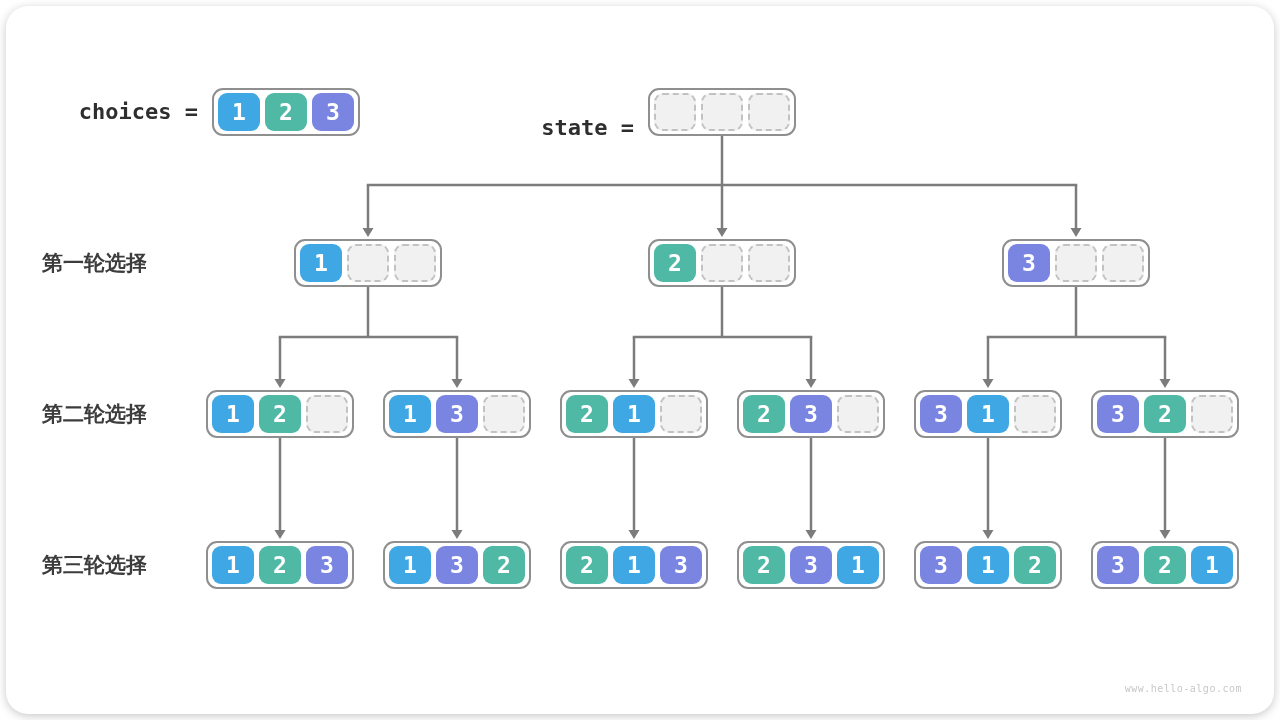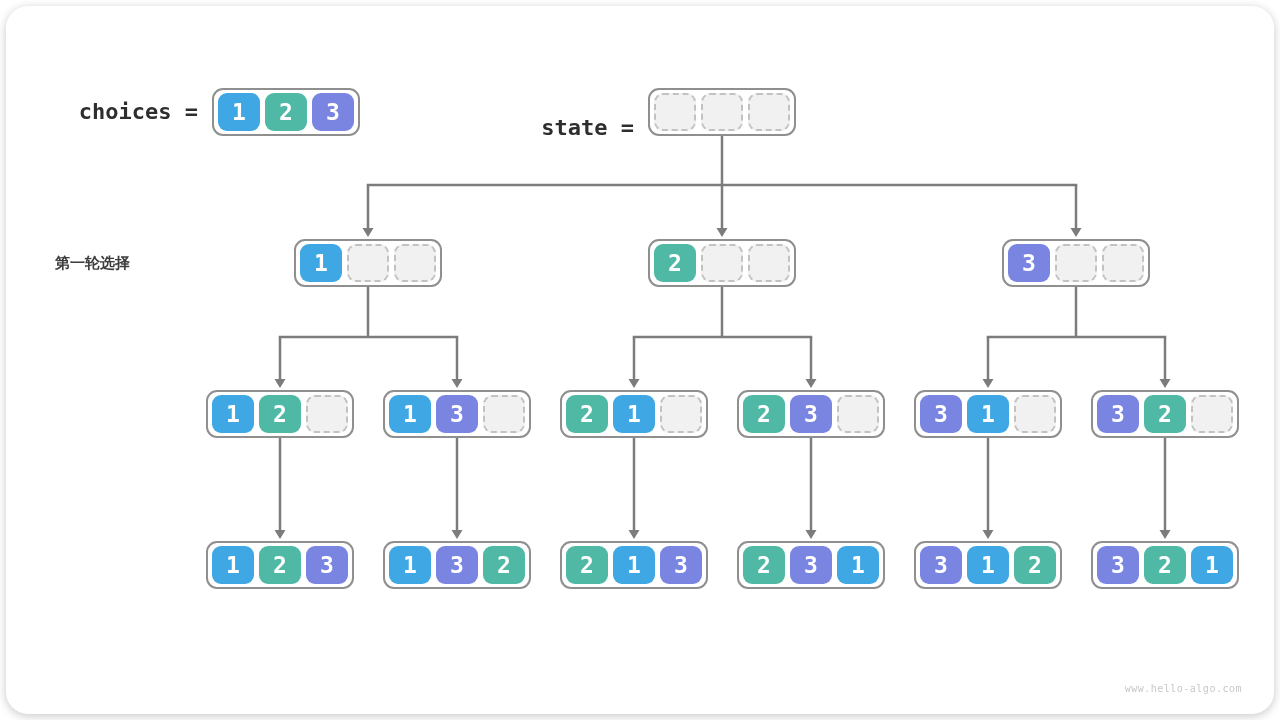--- a/index.html
+++ b/index.html
@@ -13,22 +13,22 @@
   .layer { position: absolute; left: 0; top: 0; width: 1280px; height: 720px; }
   svg.connectors { position: absolute; left: 0; top: 0; z-index: 1; }
 
   .mono-label {
     position: absolute; z-index: 2;
     font-family: "DejaVu Sans Mono", monospace;
     font-weight: bold; font-size: 22px; color: #2e2e2e;
     height: 48px; line-height: 48px; white-space: pre; text-align: right;
   }
   .round-label {
-    position: absolute; z-index: 2; left: 55px; width: 130px;
-    font-size: 15px; font-weight: 600; color: #3c3c3c;
+    position: absolute; z-index: 2; left: 42px; width: 130px;
+    font-size: 21px; font-weight: 600; color: #3c3c3c;
     height: 48px; line-height: 48px; white-space: nowrap;
   }
   .node {
     position: absolute; z-index: 2; transform: translateX(-50%);
     display: inline-flex; gap: 5px; align-items: center;
     padding: 3px 4px; height: 48px;
     background: #ffffff; border: 2px solid #8f8f8f; border-radius: 11px;
   }
   .cell {
     width: 42px; height: 38px; border-radius: 9px;
@@ -103,20 +103,22 @@
     </div>
 
   <div class="mono-label" style="left:436px; width:198px; top:104px;"><span>state</span>&nbsp;<span>=</span></div>
   <div class="node" id="state-node" style="left:722px; top:88px;">
       <div class="cell empty"></div>
       <div class="cell empty"></div>
       <div class="cell empty"></div>
     </div>
 
   <div class="round-label" style="top:239px;">第一轮选择</div>
+  <div class="round-label" style="top:390px;">第二轮选择</div>
+  <div class="round-label" style="top:541px;">第三轮选择</div>
 
   <div id="nodes-host">
       <div class="node" style="left: 368px; top: 239px;">
         <div class="cell" style="background: rgb(62, 167, 228);">1</div>
         <div class="cell empty"></div>
         <div class="cell empty"></div>
       </div>
       <div class="node" style="left: 722px; top: 239px;">
         <div class="cell" style="background: rgb(79, 185, 166);">2</div>
         <div class="cell empty"></div>

